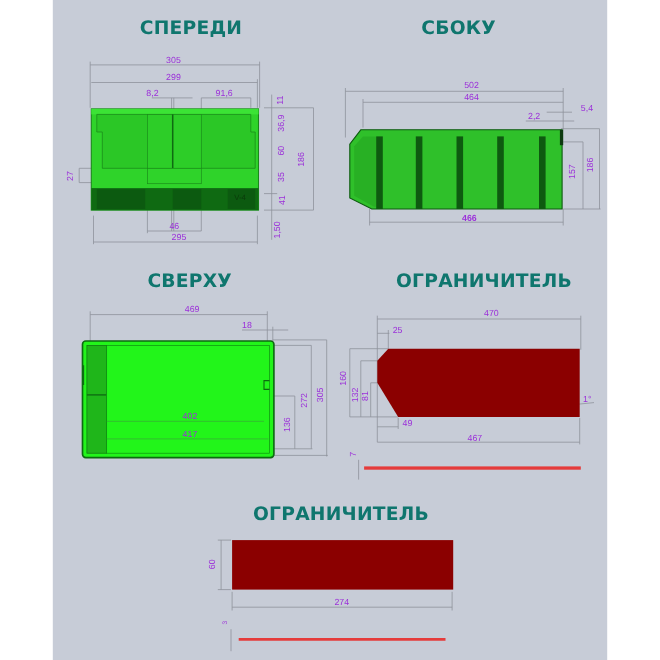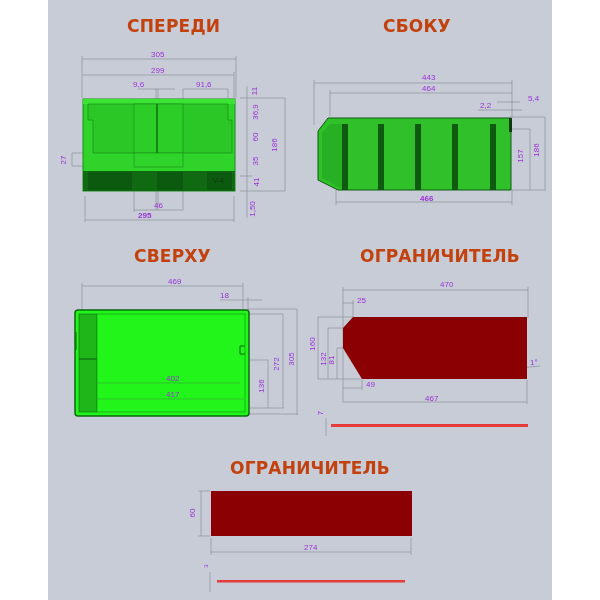--- a/index.html
+++ b/index.html
@@ -1,18 +1,18 @@
 <!DOCTYPE html>
 <html><head>
 <meta charset="utf-8">
 <style>
   html, body { margin: 0; padding: 0; }
   body { width: 600px; height: 600px; background: #ffffff; position: relative; overflow: hidden; font-family: "DejaVu Sans", sans-serif; }
   .panel { position: absolute; left: 48px; top: 0; width: 504px; height: 600px; background: #c7ccd7; }
-  .heading { position: absolute; font-family: "DejaVu Sans", sans-serif; font-weight: bold; font-size: 17px; color: #c2410c; letter-spacing: 0.2px; white-space: nowrap; }
+  .heading { position: absolute; font-family: "DejaVu Sans", sans-serif; font-weight: bold; font-size: 17px; color: #0f766e; letter-spacing: 0.2px; white-space: nowrap; }
   .dim { position: absolute; font-family: "Liberation Sans", sans-serif; font-size: 8px; color: #9b30d9; white-space: nowrap; line-height: 1; }
   .dim.v { transform: rotate(-90deg); transform-origin: center center; }
   svg { position: absolute; left: 0; top: 0; }
 </style>
 </head>
 <body>
 
 <div class="panel"></div>
 
 <div class="heading" style="left:127px;top:16px;">СПЕРЕДИ</div>
@@ -146,34 +146,34 @@
   <rect x="331" y="424" width="197" height="3" fill="#e53b3b"></rect>
 
   <rect x="211" y="491" width="201" height="45" fill="#8b0000"></rect>
   <rect x="217" y="580" width="188" height="2.5" fill="#e53b3b"></rect>
 </svg>
 
 <div class="dim" style="left:213px;top:177px;color:#0a3a0a;font-size:7px;">V-4</div>
 
 <div class="dim" style="left:151px;top:51px;">305</div>
 <div class="dim" style="left:151px;top:67px;">299</div>
-<div class="dim" style="left:133px;top:81px;">9,6</div>
+<div class="dim" style="left:133px;top:81px;">8,2</div>
 <div class="dim" style="left:196px;top:81px;">91,6</div>
 <div class="dim" style="left:154px;top:202px;">46</div>
-<div class="dim" style="left:138px;top:212px;font-weight:bold;">295</div>
+<div class="dim" style="left:156px;top:212px;">295</div>
 <div class="dim v" style="left:60px;top:156px;">27</div>
 <div class="dim v" style="left:251px;top:87px;">11</div>
 <div class="dim v" style="left:248px;top:108px;">36,9</div>
 <div class="dim v" style="left:252px;top:133px;">60</div>
 <div class="dim v" style="left:252px;top:157px;">35</div>
 <div class="dim v" style="left:253px;top:178px;">41</div>
 <div class="dim v" style="left:245px;top:205px;">1,50</div>
 <div class="dim v" style="left:268px;top:141px;">186</div>
 
-<div class="dim" style="left:422px;top:74px;">443</div>
+<div class="dim" style="left:422px;top:74px;">502</div>
 <div class="dim" style="left:422px;top:85px;">464</div>
 <div class="dim" style="left:480px;top:102px;">2,2</div>
 <div class="dim" style="left:528px;top:95px;">5,4</div>
 <div class="dim v" style="left:514px;top:152px;">157</div>
 <div class="dim v" style="left:530px;top:146px;">186</div>
 <div class="dim" style="left:420px;top:195px;font-weight:bold;">466</div>
 
 <div class="dim" style="left:168px;top:278px;">469</div>
 <div class="dim" style="left:220px;top:292px;">18</div>
 <div class="dim" style="left:166px;top:375px;">402</div>

